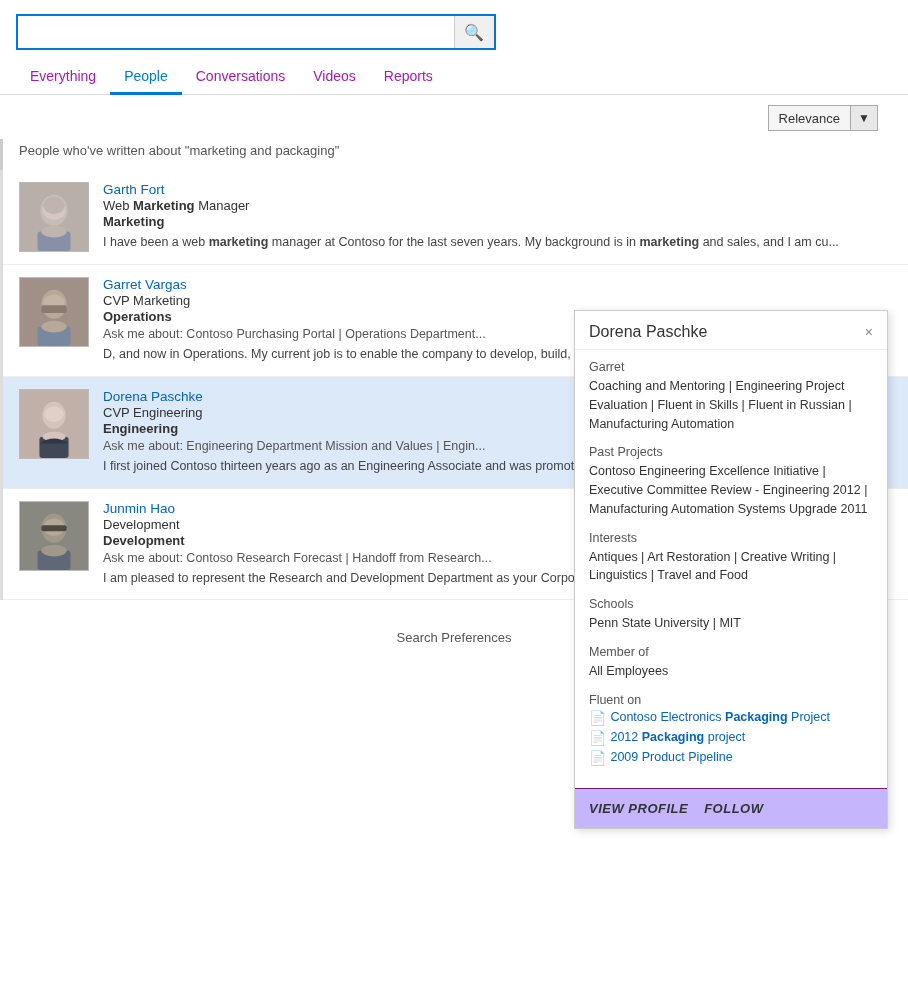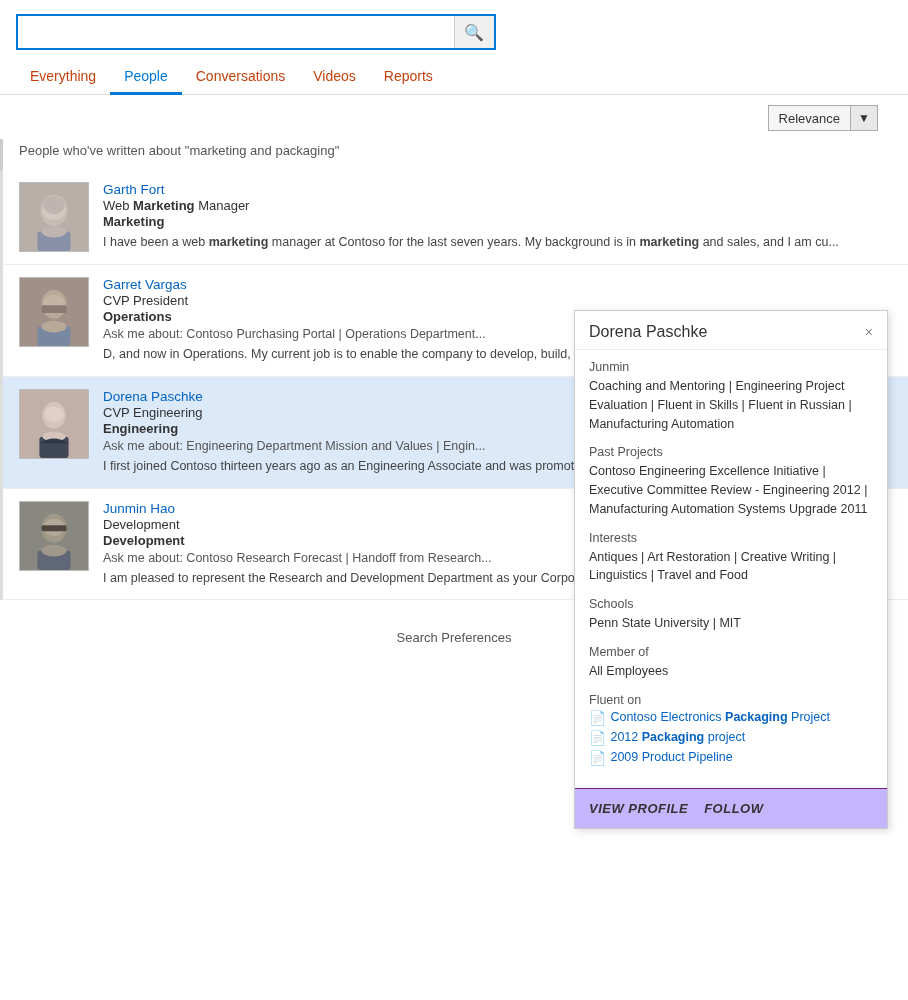--- a/index.html
+++ b/index.html
@@ -54,21 +54,21 @@
       display: flex;
       align-items: center;
       padding: 10px 16px 0 16px;
       border-bottom: 1px solid #ddd;
       gap: 0;
     }
 
     .nav-tab {
       padding: 8px 14px;
       font-size: 14px;
-      color: #c2410c;
+      color: #a21caf;
       cursor: pointer;
       text-decoration: none;
       border-bottom: 3px solid transparent;
       margin-bottom: -1px;
     }
 
     .nav-tab.active {
       color: #0078d7;
       border-bottom: 3px solid #0078d7;
       font-weight: 400;
@@ -369,21 +369,21 @@
         <rect width="70" height="70" fill="#a09088"></rect>
         <ellipse cx="35" cy="27" rx="13" ry="15" fill="#b8a898"></ellipse>
         <ellipse cx="35" cy="26" rx="11" ry="9" fill="#c4b4a4"></ellipse>
         <rect x="22" y="28" width="26" height="8" fill="#8a7a70" rx="2"></rect>
         <rect x="18" y="50" width="34" height="20" fill="#7888a0" rx="3"></rect>
         <ellipse cx="35" cy="50" rx="13" ry="6" fill="#b8a898"></ellipse>
       </svg>
     </div>
     <div class="person-info">
       <div class="person-name">Garret Vargas</div>
-      <div class="person-title">CVP President</div>
+      <div class="person-title">CVP Marketing</div>
       <div class="person-dept">Operations</div>
       <div class="person-ask">Ask me about: Contoso Purchasing Portal | Operations Department...</div>
       <div class="person-bio">D, and now in Operations. My current job is to enable the company to develop, build, and sell its products in the most effici...</div>
     </div>
   </div>
 
   <div class="person-item selected">
     <div class="person-avatar avatar-dorena">
       <svg width="70" height="70" viewBox="0 0 70 70" xmlns="http://www.w3.org/2000/svg">
         <rect width="70" height="70" fill="#c0b0a8"></rect>
@@ -428,21 +428,21 @@
 <div class="search-prefs">Search Preferences</div>
 
 <div class="detail-panel">
   <div class="detail-header">
     <div class="detail-name">Dorena Paschke</div>
     <div class="detail-close">×</div>
   </div>
   <div class="detail-body">
 
     <div class="detail-section">
-      <div class="detail-section-title">Junmin</div>
+      <div class="detail-section-title">Garret</div>
       <div class="detail-section-content">Coaching and Mentoring | Engineering Project Evaluation | Fluent in Skills | Fluent in Russian | Manufacturing Automation</div>
     </div>
 
     <div class="detail-section">
       <div class="detail-section-title">Past Projects</div>
       <div class="detail-section-content">Contoso Engineering Excellence Initiative | Executive Committee Review - Engineering 2012 | Manufacturing Automation Systems Upgrade 2011</div>
     </div>
 
     <div class="detail-section">
       <div class="detail-section-title">Interests</div>

